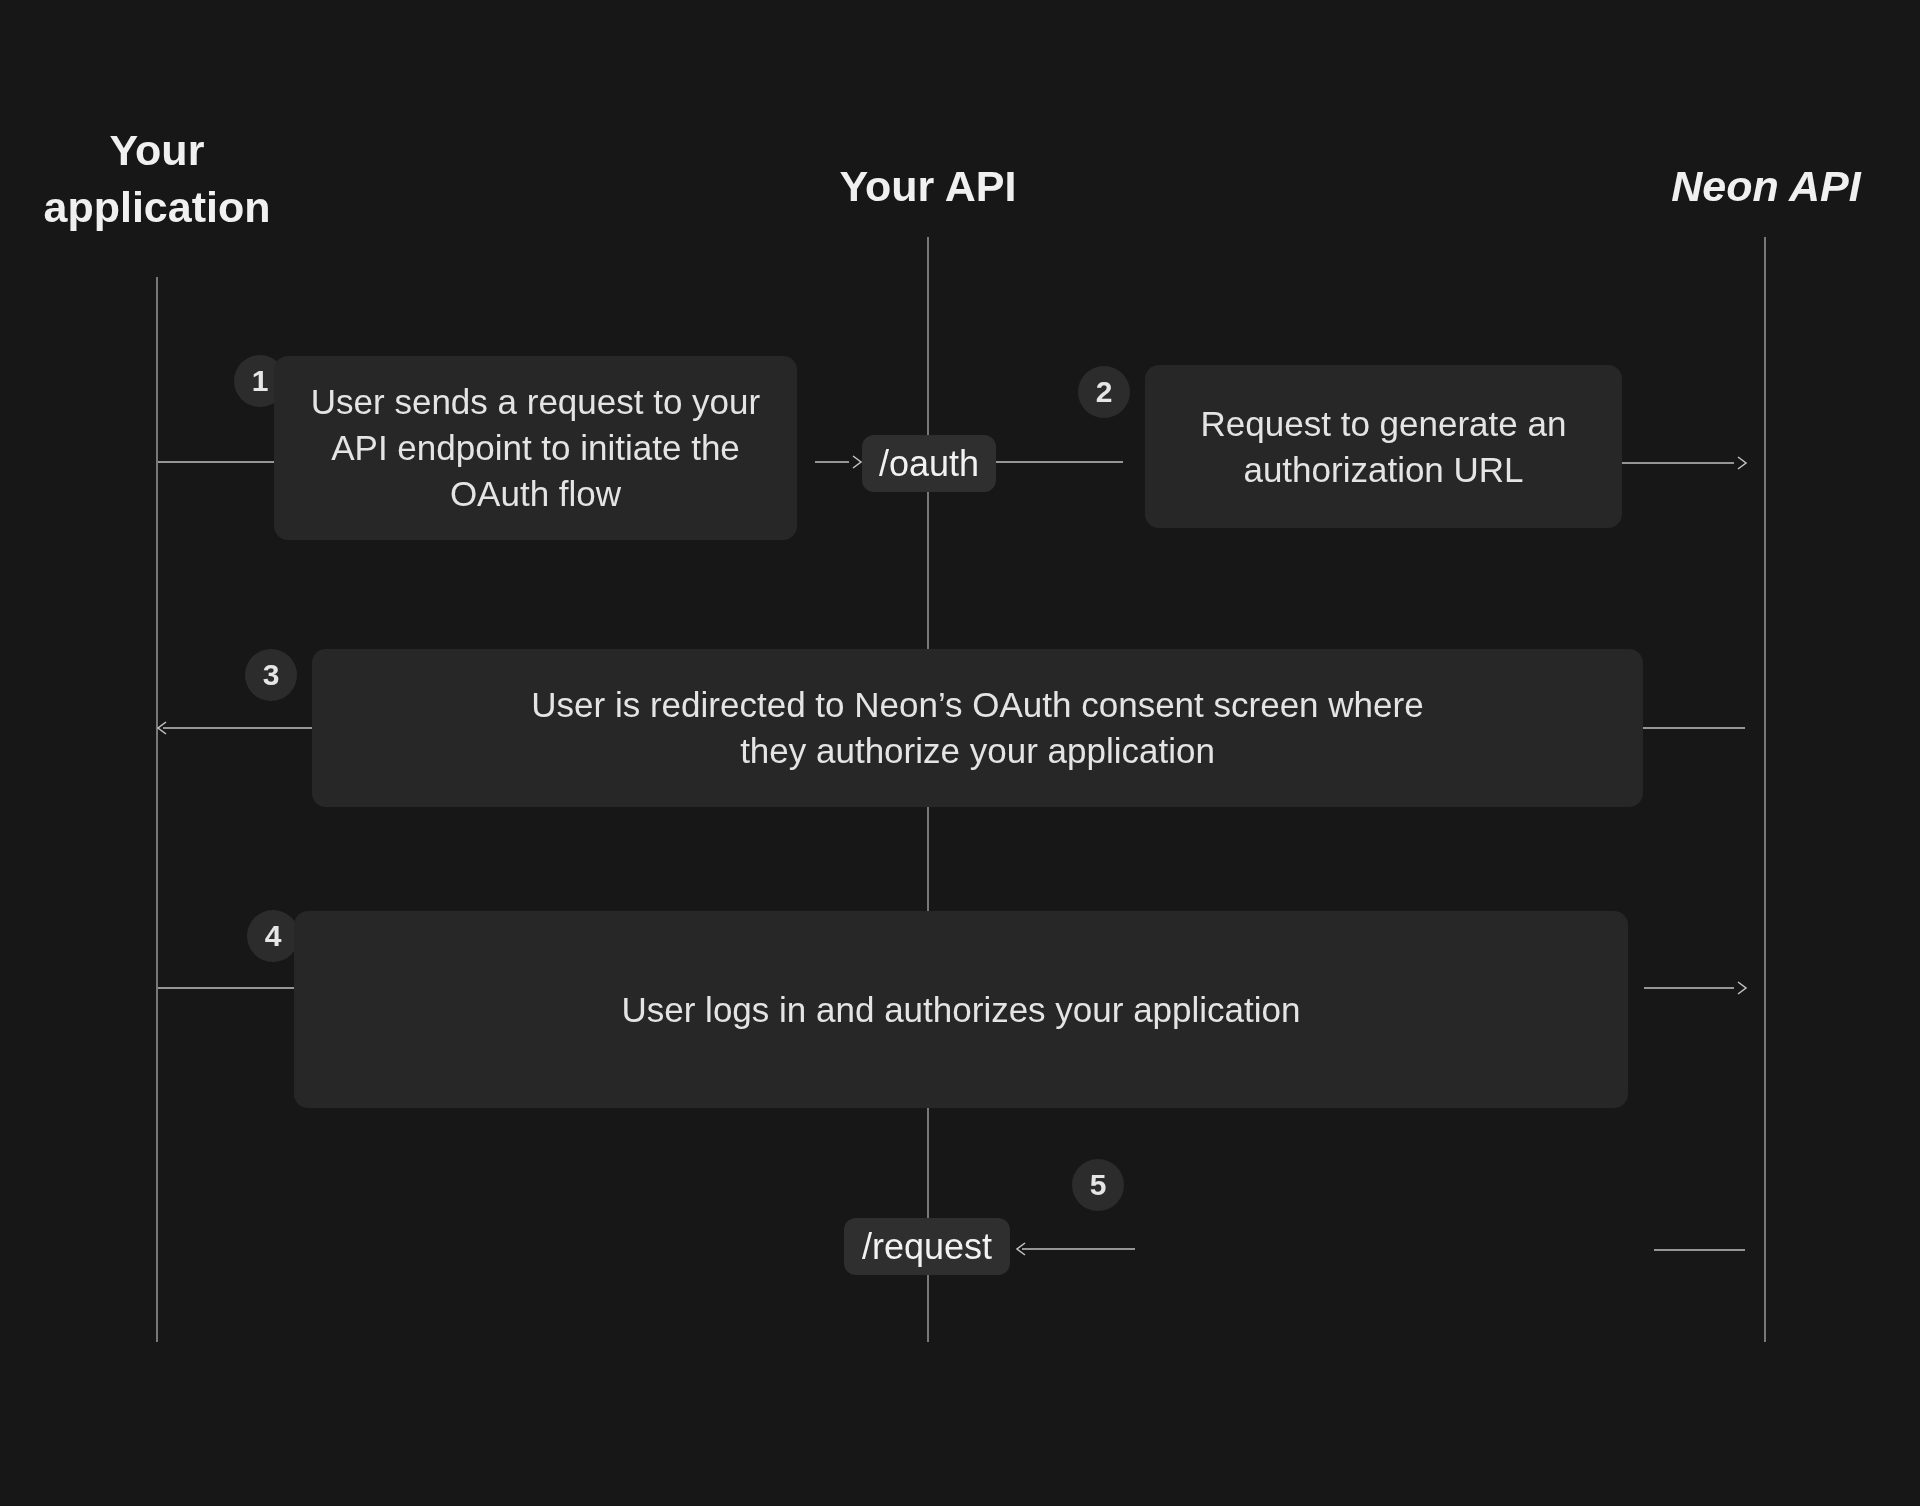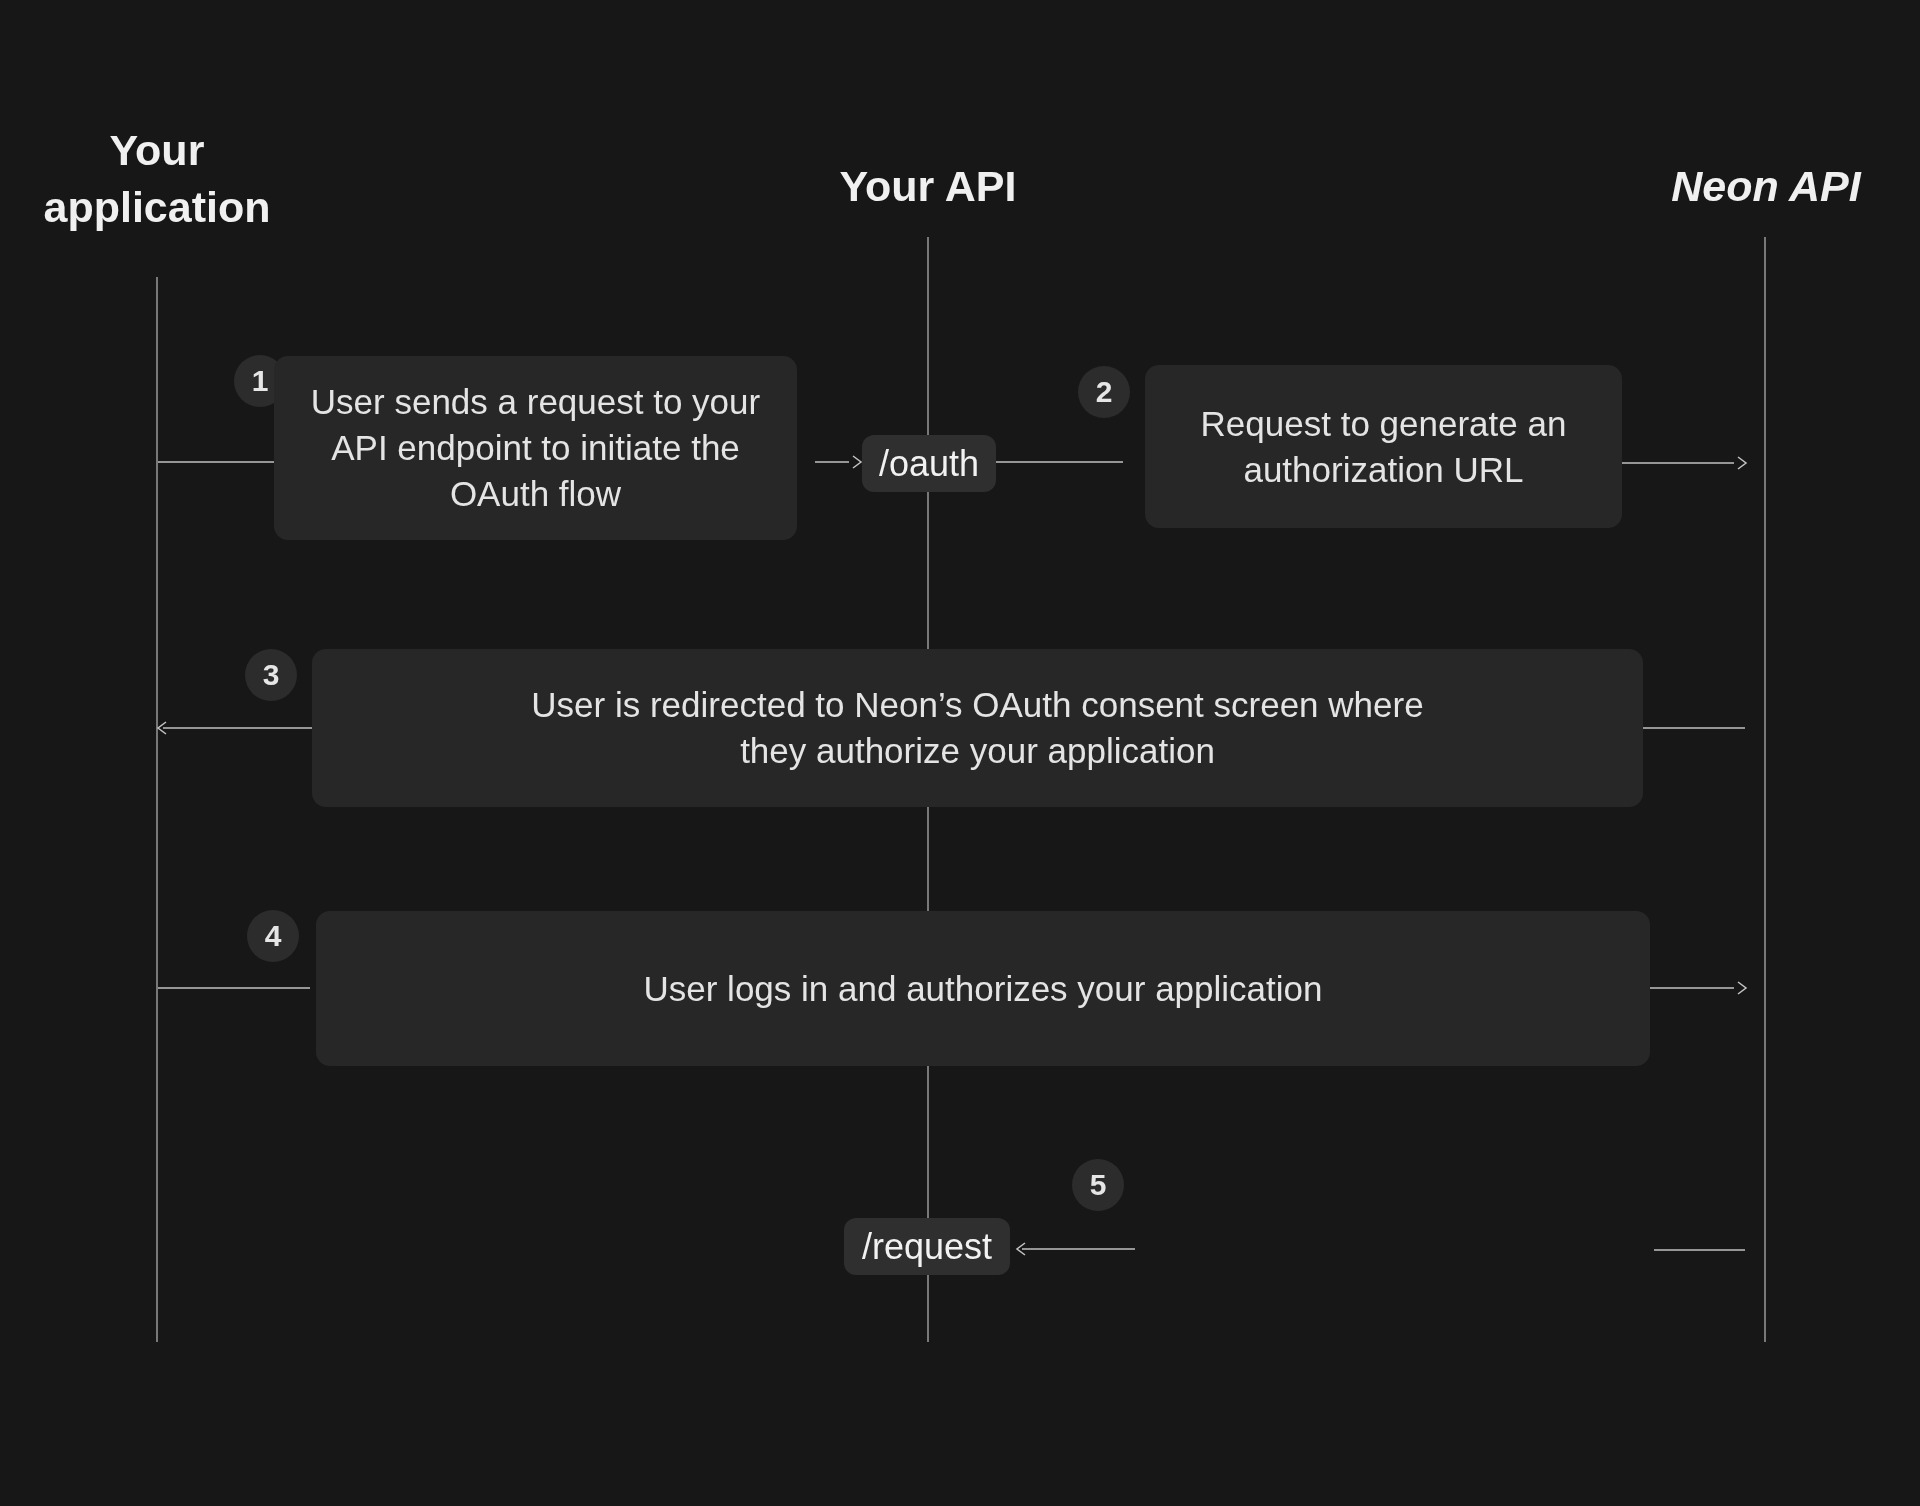--- a/index.html
+++ b/index.html
@@ -122,21 +122,21 @@
   <div class="h-line" style="left:163px; top:727px; width:149px;"></div>
   <div class="step-circle" style="left:245px; top:649px;">3</div>
   <div class="msg-box" style="left:312px; top:649px; width:1331px; height:158px;">
     <div class="msg-line">User is redirected to Neon’s OAuth consent screen where</div>
     <div class="msg-line">they authorize your application</div>
   </div>
   <div class="h-line" style="left:1643px; top:727px; width:102px;"></div>
 
   <div class="h-line" style="left:158px; top:987px; width:152px;"></div>
   <div class="step-circle" style="left:247px; top:910px;">4</div>
-  <div class="msg-box" style="left:316px; top:911px; width:1334px; height:155px;">
+  <div class="msg-box" style="left:294px; top:911px; width:1334px; height:197px;">
     <div class="msg-line">User logs in and authorizes your application</div>
   </div>
   <div class="h-line" style="left:1644px; top:987px; width:90px;"></div>
   <svg class="arrowhead" style="left:1734px; top:980px;" width="16" height="16" viewBox="0 0 16 16">
     <path d="M4 2 L12 8 L4 14" fill="none" stroke="#c4c4c4" stroke-width="1.5"></path>
   </svg>
 
   <div class="endpoint-chip" style="left:844px; top:1218px; width:166px; height:57px;">/request</div>
   <svg class="arrowhead" style="left:1013px; top:1241px;" width="16" height="16" viewBox="0 0 16 16">
     <path d="M12 2 L4 8 L12 14" fill="none" stroke="#c4c4c4" stroke-width="1.5"></path>

